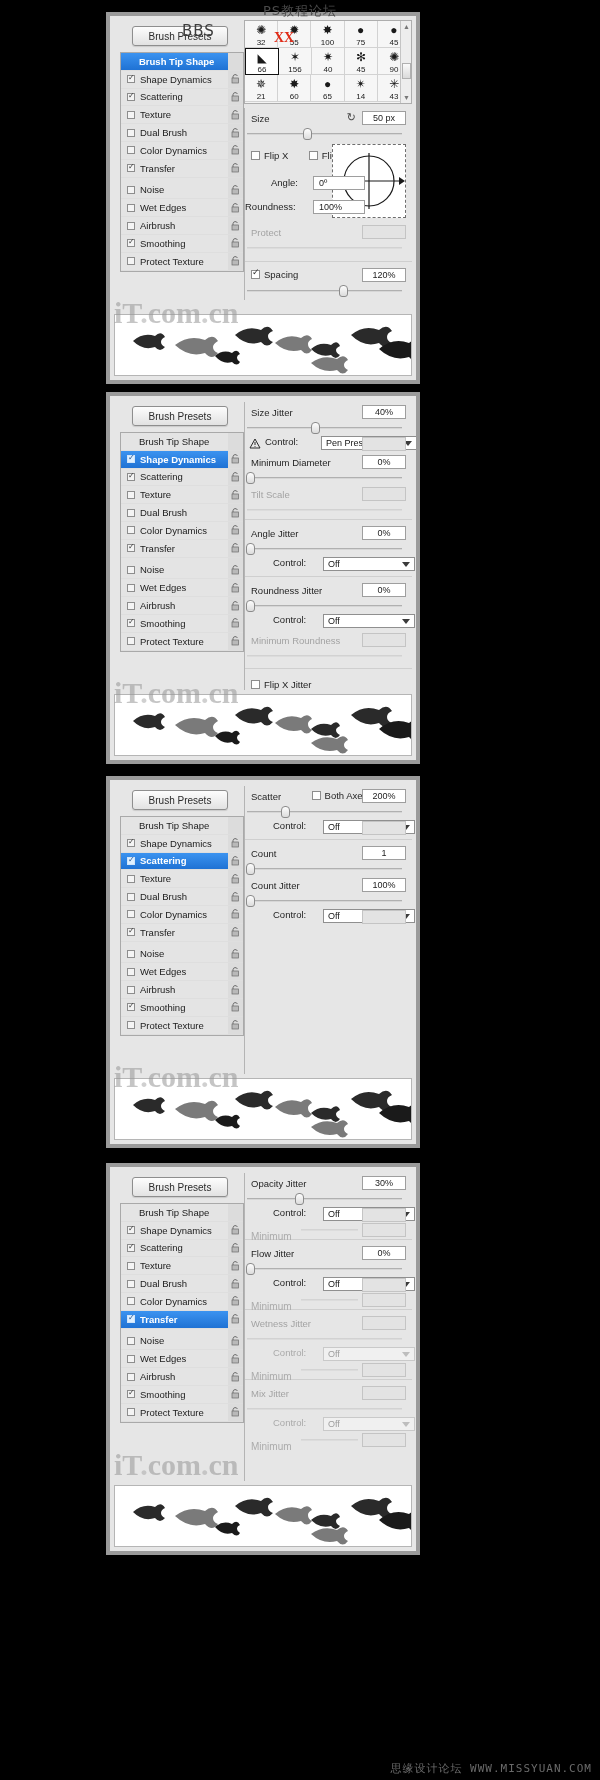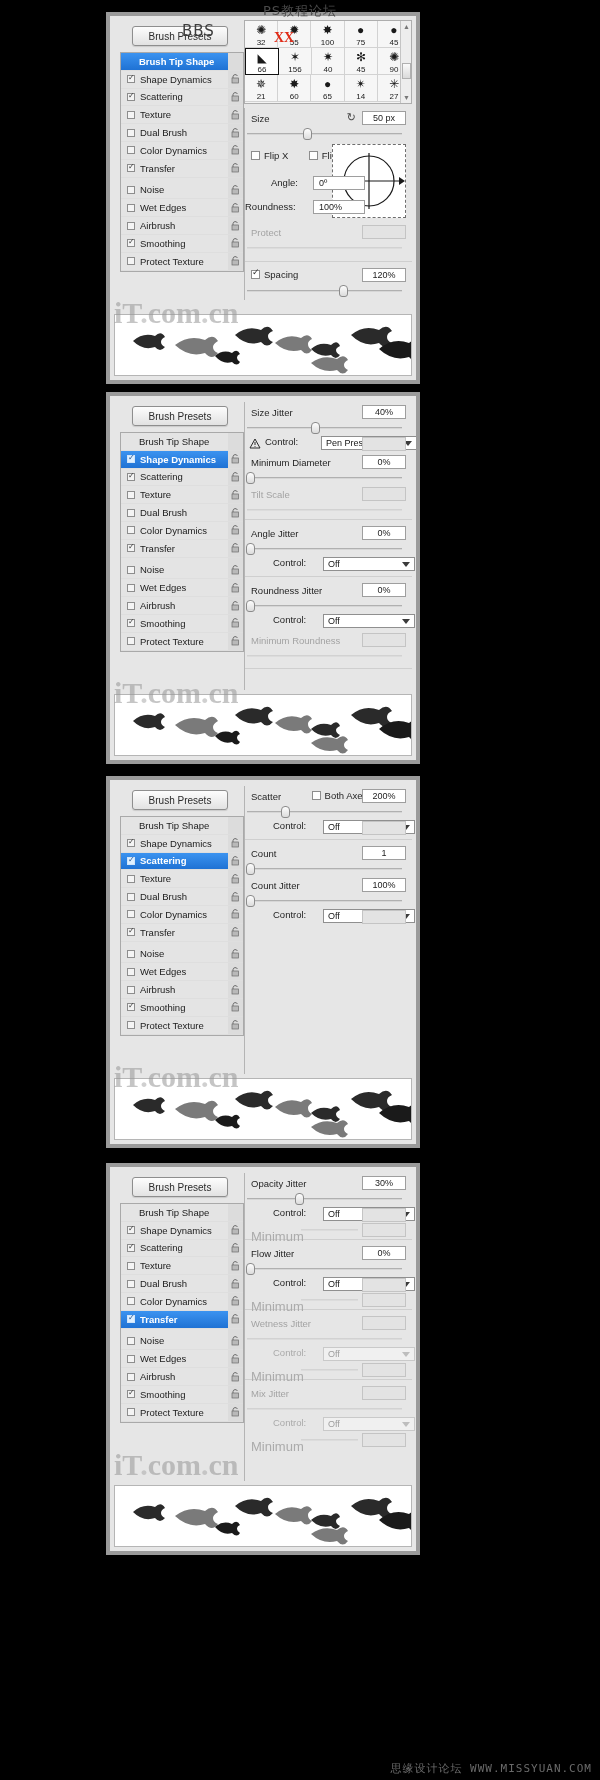--- a/index.html
+++ b/index.html
@@ -161,21 +161,21 @@
   .select .caret {
     position: absolute; right: 4px; top: 4px;
     width: 0; height: 0; border-left: 4px solid transparent;
     border-right: 4px solid transparent; border-top: 5px solid #3b3b3b;
   }
   .select.dim .caret { border-top-color: #bdbdbd; }
 
   .inline-min {
     position: relative; height: 13px; display:flex; align-items:center;
   }
-  .inline-min .lbl { font-size: 13px; color: #ababab; width: 56px; margin-top: 14px; }
+  .inline-min .lbl { font-size: 10px; color: #ababab; width: 56px; margin-top: 14px; }
   .inline-min .mtrack {
     position: relative; flex: 1; height: 2px; margin-right: 54px;
     background: #dcdcdc; border-top: 1px solid #d4d4d4;
   }
   .divider { height: 1px; background: #cfcfcf; margin: 3px 0; }
 
   .chk-inline {
     display: inline-flex; align-items: center; font-size: 9.5px; color: #1f1f1f;
     margin-right: 16px;
   }
@@ -308,21 +308,21 @@
           <div class="bg-cell">
             <span class="bg-glyph">●</span>
             <span class="bg-num">65</span>
             </div>
           <div class="bg-cell">
             <span class="bg-glyph">✴</span>
             <span class="bg-num">14</span>
             </div>
           <div class="bg-cell">
             <span class="bg-glyph">✳</span>
-            <span class="bg-num">27</span>
+            <span class="bg-num">43</span>
             </div>
         </div>
         <div class="scrollbar">
           <div class="sb-arrow" style="top:1px">▲</div>
           <div class="sb-thumb"></div>
           <div class="sb-arrow" style="bottom:1px">▼</div>
         </div>
       </div>
       <div class="xmark" style="left:164px; top:14px;">X</div>
       <div class="xmark" style="left:174px; top:14px;">X</div>
@@ -734,20 +734,30 @@
 
         <div class="srow">
           <span class="slabel dim">Minimum Roundness</span>
           <div class="numbox dim"></div>
         </div>
         <div class="slider">
           <div class="track dim"></div>
         </div>
 
         <div class="divider" style="margin-top:6px"></div>
+        <div class="srow" style="padding-top:3px">
+          <span class="chk-inline">
+              <span class="cb"></span>
+              <span>Flip X Jitter</span>
+            </span>
+          <span class="chk-inline" style="margin-left:22px">
+              <span class="cb"></span>
+              <span>Flip Y Jitter</span>
+            </span>
+        </div>
       </div>
 
       <div class="preview">
         <svg width="306" height="62" viewBox="0 0 306 62">
           <g fill="#2a2a2a">
             <path d="M18 26 q10-9 22-5 q6-6 10 1 q-4 2-4 5 q0 3 4 5 q-5 6-10 0 q-12 4-22-6z"></path>
             <path d="M120 20 q12-10 26-5 q7-7 12 1 q-5 2-5 5 q0 4 5 6 q-6 7-12 0 q-14 5-26-7z"></path>
             <path d="M196 34 q9-8 20-4 q6-6 9 1 q-4 2-4 4 q0 3 4 5 q-4 6-9 0 q-11 3-20-6z"></path>
             <path d="M236 20 q13-11 28-5 q8-7 13 1 q-5 2-5 6 q0 4 5 6 q-6 8-13 0 q-15 5-28-8z"></path>
           </g>

